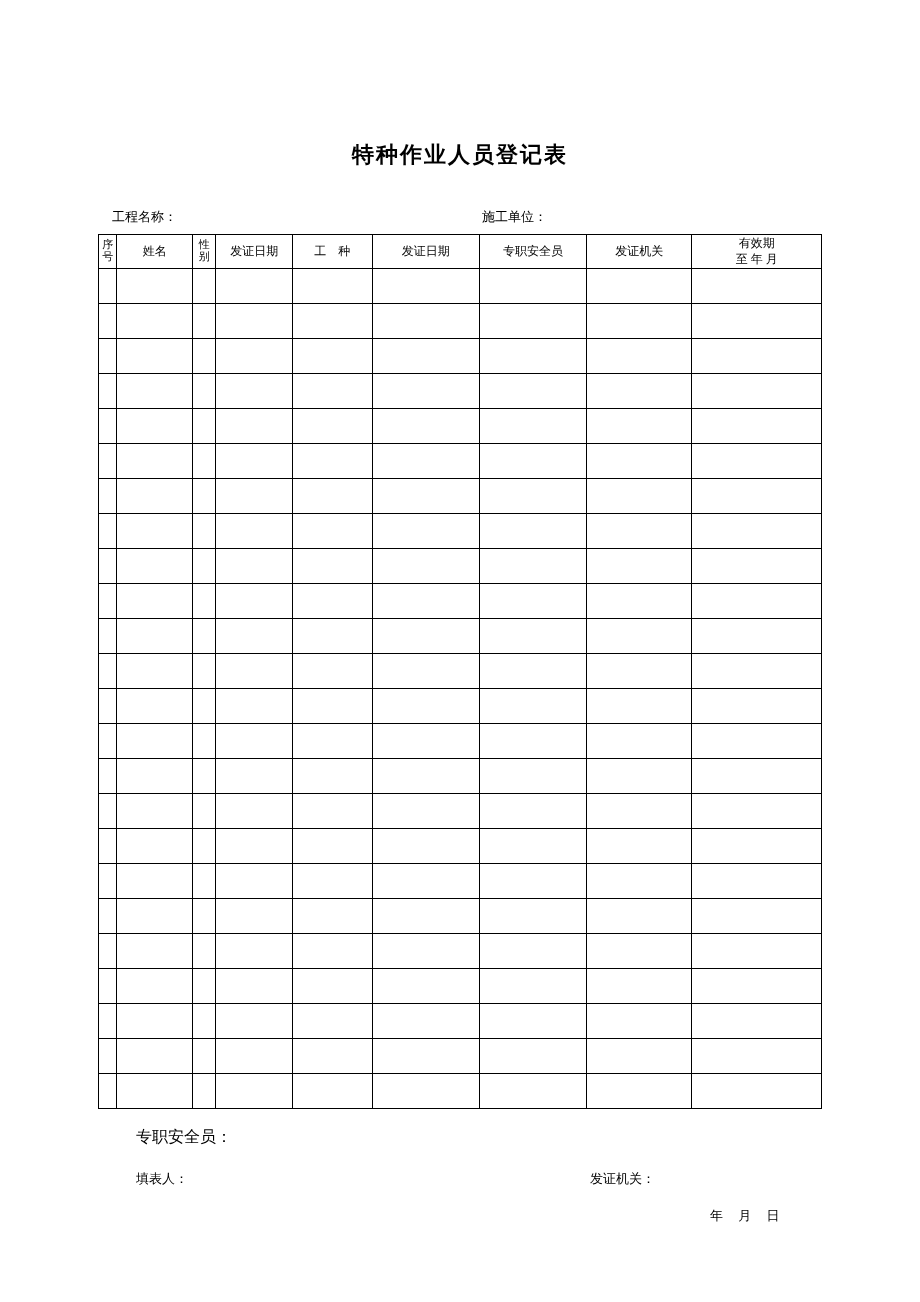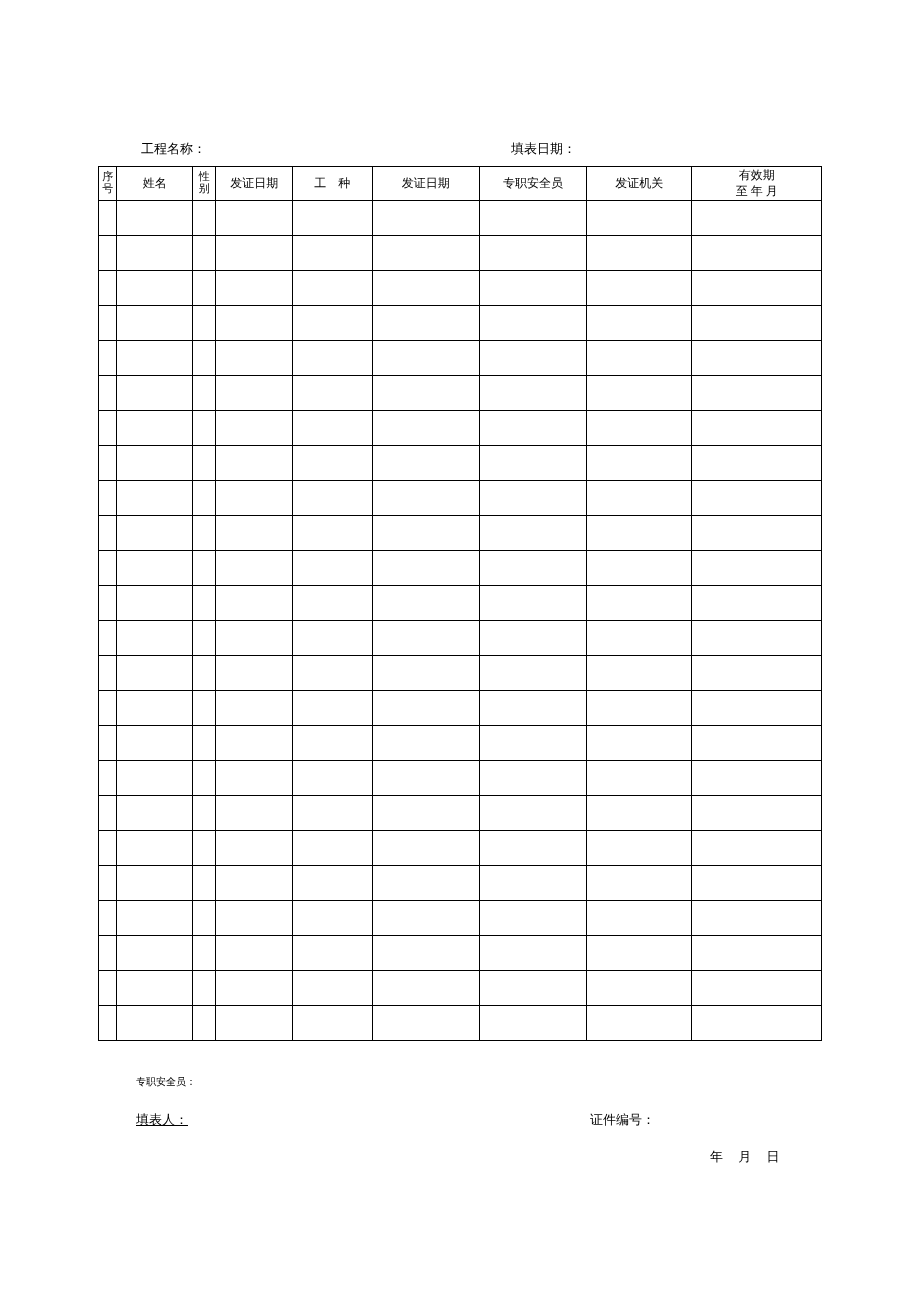--- a/index.html
+++ b/index.html
@@ -25,21 +25,20 @@
       margin-bottom: 38px;
     }
     .meta-row {
       display: flex;
       font-size: 13px;
       margin-bottom: 8px;
       padding-left: 14px;
     }
     .meta-left {
       width: 370px;
-      margin-left: 29px;
     }
     .meta-right {
       flex: 1;
     }
     table {
       border-collapse: collapse;
       width: 100%;
       table-layout: fixed;
     }
     th, td {
@@ -65,54 +64,54 @@
     .col-cert { width: 105px; }
     .col-issuer { width: 105px; }
     .col-issuedate { width: 103px; }
     .col-valid { width: 127px; }
     .vertical-text {
       display: inline-block;
       line-height: 1.1;
       font-size: 11px;
     }
     .footer-row1 {
-      font-size: 10px;
+      font-size: 16px;
       padding-left: 38px;
-      margin-top: 34px;
+      margin-top: 18px;
     }
     .footer-row2 {
       display: flex;
       font-size: 13px;
       padding-left: 38px;
       margin-top: 22px;
     }
     .footer-filler {
       width: 454px;
-      text-decoration: underline;
     }
     .footer-date-label {
       width: 120px;
     }
     .footer-date-value {
       letter-spacing: 6px;
       margin-top: 37px;
     }
   </style>
 </head>
 <body>
 
 <div class="page">
+  <div class="title">特种作业人员登记表</div>
 
   <div class="meta-row">
     <div class="meta-left">
       <span>工程名称：</span>
       <span></span>
     </div>
     <div class="meta-right">
-      <span>填表日期：</span>
+      <span>施工单位：</span>
       <span></span>
     </div>
   </div>
 
   <table>
     <colgroup>
       <col class="col-seq">
       <col class="col-name">
       <col class="col-gender">
       <col class="col-birth">
@@ -409,16 +408,16 @@
   <div class="footer-row1">
     <span>专职安全员：</span>
     <span></span>
   </div>
 
   <div class="footer-row2">
     <div class="footer-filler">
       <span>填表人：</span>
       <span></span>
     </div>
-    <div class="footer-date-label">证件编号：</div>
+    <div class="footer-date-label">发证机关：</div>
     <div class="footer-date-value">年 月 日</div>
   </div>
 </div>
 
 </body></html>

